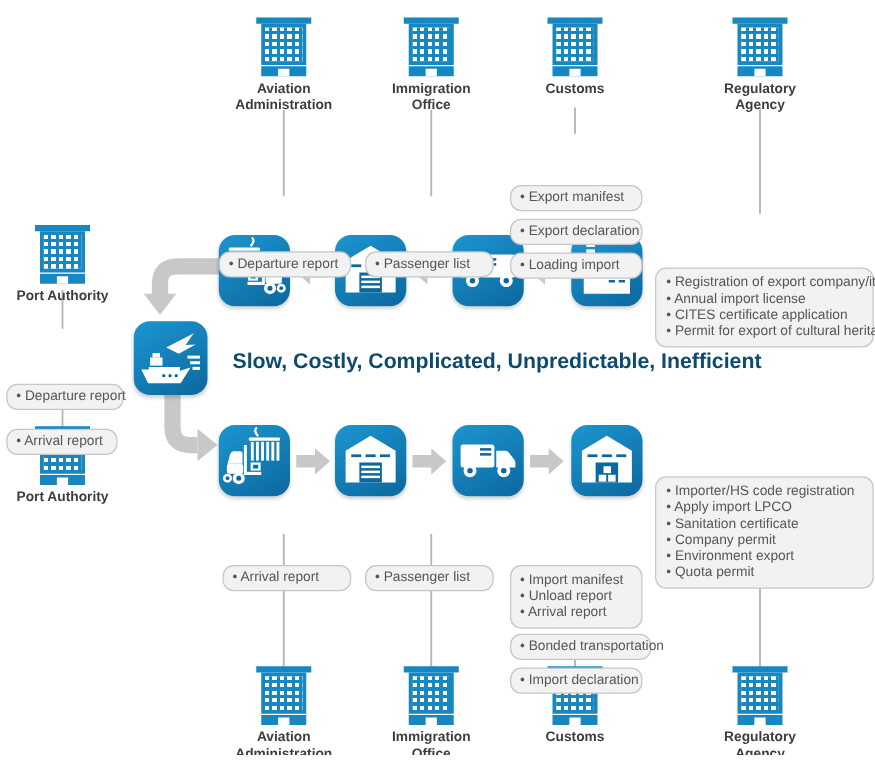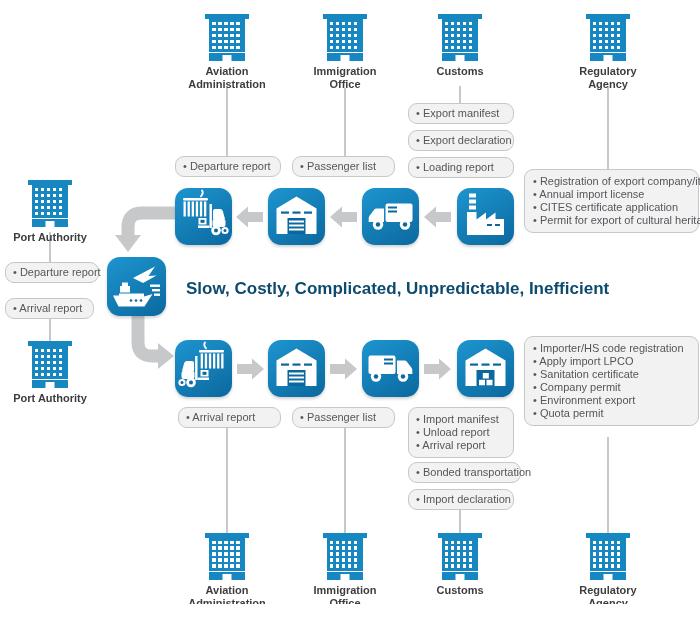--- a/index.html
+++ b/index.html
@@ -34,21 +34,21 @@
   
   .tile{position:absolute;width:57px;height:57px;border-radius:13px;z-index:2;
     background:linear-gradient(150deg,var(--blue-l) 0%,var(--blue-d) 100%);
     box-shadow:0 2px 3px rgba(0,0,0,.18);}
   .tile svg{display:block;width:100%;height:100%;}
   .tile-lg{width:59px;height:59px;}
 
   
   .doc-box{position:absolute;background:var(--box-bg);border:1.5px solid var(--box-bd);
     border-radius:9px;padding:3px 7px;font-size:11px;line-height:13px;color:var(--box-ink);
-    display:flex;flex-direction:column;justify-content:center;z-index:2;min-height:21px;}
+    display:flex;flex-direction:column;justify-content:center;z-index:2;min-height:21px;margin-top:45px;}
   .bullet-line{white-space:nowrap;}
   .bullet-line::before{content:"• ";}
 
   .caption{position:absolute;font-size:17px;font-weight:bold;color:#0c4a6e;z-index:2;white-space:nowrap;}
 </style>
 </head>
 <body>
 
 <div class="stage">
 
@@ -351,21 +351,21 @@
   <div class="doc-box" style="left:292px;top:156px;width:103px">
     <span class="bullet-line">Passenger list</span>
   </div>
   <div class="doc-box" style="left:408px;top:103px;width:106px">
     <span class="bullet-line">Export manifest</span>
   </div>
   <div class="doc-box" style="left:408px;top:130px;width:106px">
     <span class="bullet-line">Export declaration</span>
   </div>
   <div class="doc-box" style="left:408px;top:157px;width:106px">
-    <span class="bullet-line">Loading report</span>
+    <span class="bullet-line">Loading import</span>
   </div>
   <div class="doc-box" style="left:524px;top:169px;width:175px;padding:5px 8px">
       <div class="bullet-line">Registration of export company/item</div>
       <div class="bullet-line">Annual import license</div>
       <div class="bullet-line">CITES certificate application</div>
       <div class="bullet-line">Permit for export of cultural heritage</div>
     </div>
 
   <div class="doc-box" style="left:5px;top:262px;width:94px">
     <span class="bullet-line">Departure report</span>

